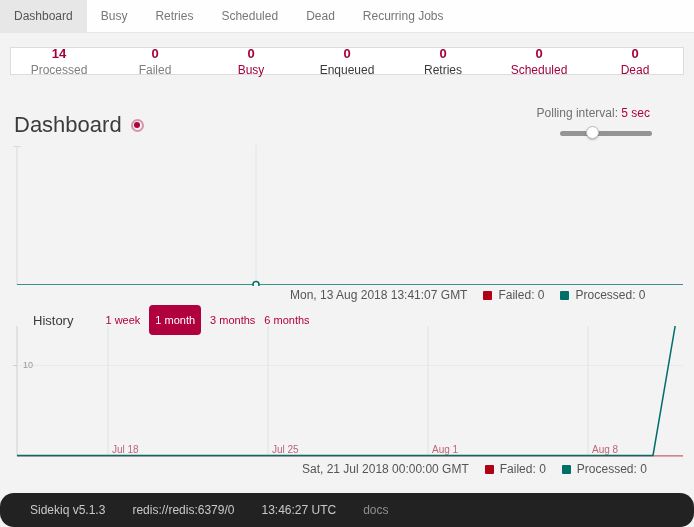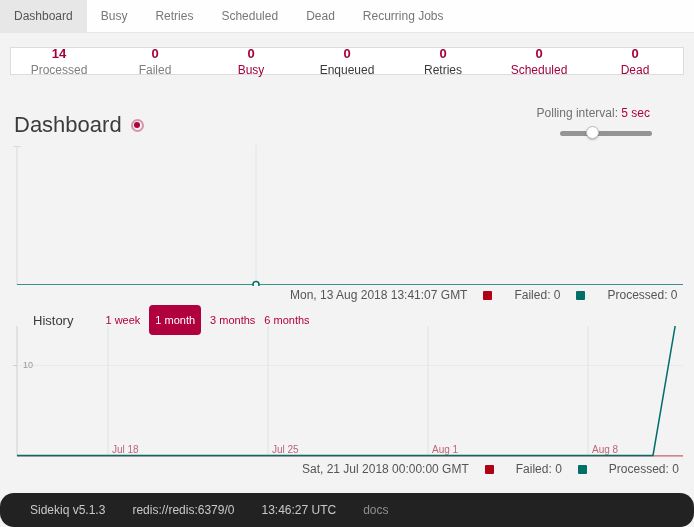--- a/index.html
+++ b/index.html
@@ -52,21 +52,21 @@
   .slider .track { position:absolute; top:5px; left:0; width:100%; height:5px; background:#949494; border-radius:3px; }
   .slider .thumb {
     position:absolute; top:0; left:26px; width:13px; height:13px; background:#fff;
     border:1px solid #bbb; border-radius:50%; box-shadow:0 1px 2px rgba(0,0,0,.25);
   }
   
   .chart-svg { position:absolute; left:0; display:block; }
   .axis-label { position:absolute; font-size:9px; color:#9a9a9a; }
   .xtick { position:absolute; font-size:10px; color:#c06573; }
   .legend-row { position:absolute; display:flex; align-items:center; gap:16px; font-size:12px; color:#555; }
-  .legend-item { display:flex; align-items:center; gap:22px; }
+  .legend-item { display:flex; align-items:center; gap:6px; }
   .swatch { width:9px; height:9px; border-radius:1px; display:inline-block; }
   .swatch.failed { background:#af0014; }
   .swatch.processed { background:#006f68; }
   
   .history-head { position:absolute; top:305px; left:14px; display:flex; align-items:center; }
   .history-title { font-size:13px; color:#3a3a3a; margin-right:32px;margin-left:19px; }
   .range-link { font-size:11px; color:#b1003e; text-decoration:none; margin-right:9px; cursor:pointer; }
   .range-link.active { background:#b1003e; color:#fff; border-radius:4px; padding:9px 6px; }
   
   .footer {

